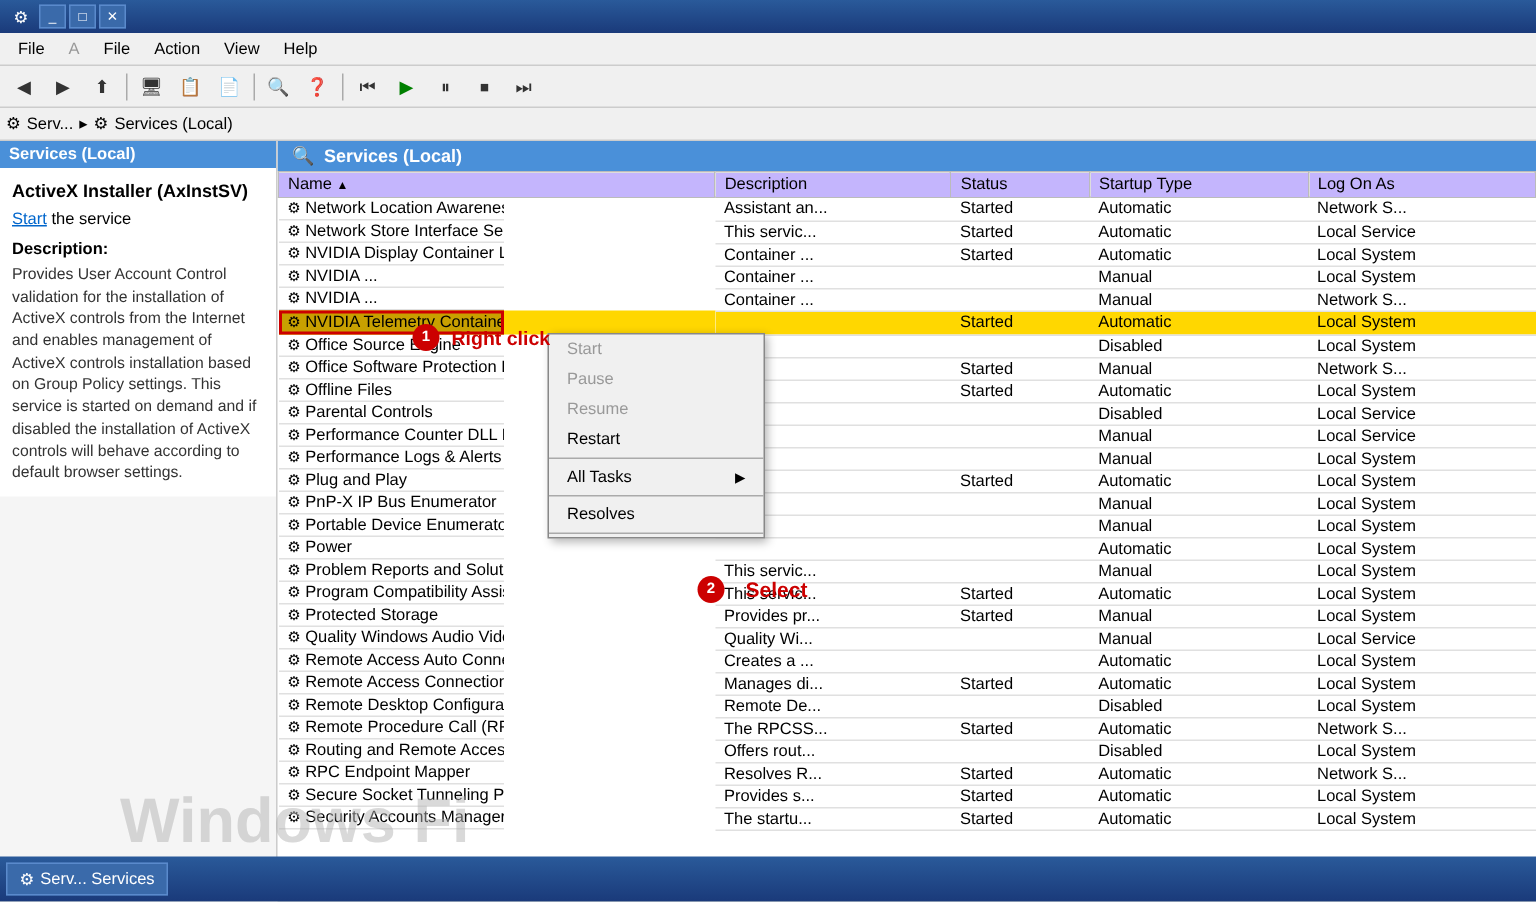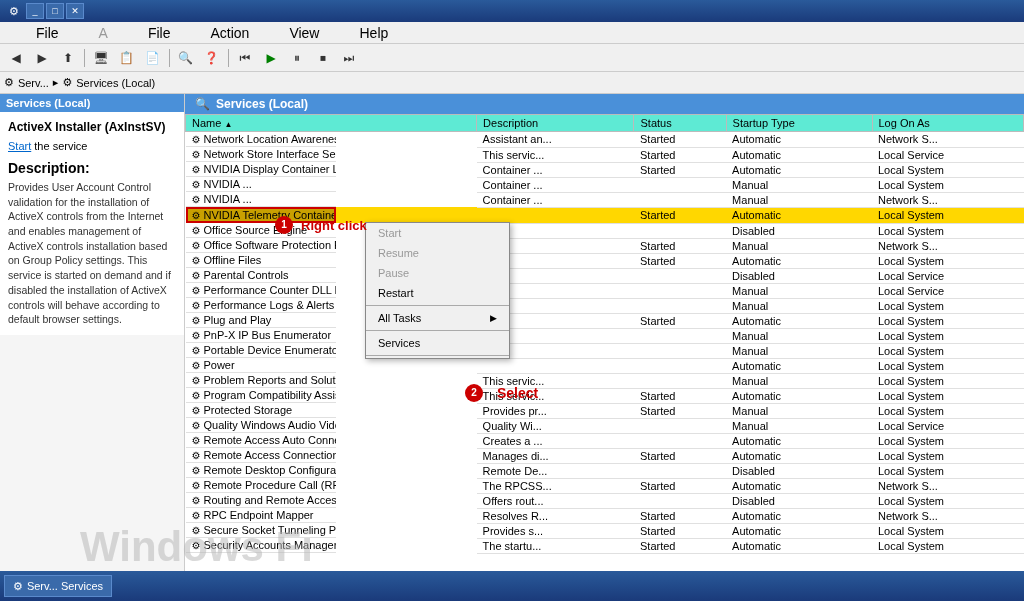--- a/index.html
+++ b/index.html
@@ -56,24 +56,23 @@
     .menu-bar {
       background: #f0f0f0;
       height: 22px;
       display: flex;
       align-items: center;
       padding: 0 4px;
       border-bottom: 1px solid #ccc;
     }
     .menu-item {
       padding: 2px 8px;
-      font-size: 14px;
+      font-size: 11px;
       color: #000;
       cursor: pointer;
-      margin-left: 24px;
     }
 
     
     .toolbar {
       background: #f0f0f0;
       height: 28px;
       display: flex;
       align-items: center;
       padding: 0 4px;
       border-bottom: 1px solid #ccc;
@@ -183,36 +182,36 @@
     }
     .desc-text {
       font-size: 10.5px;
       color: #333;
       line-height: 1.4;
     }
     .desc-label {
       font-weight: bold;
       margin-top: 8px;
       margin-bottom: 4px;
-      font-size: 14px;
+      font-size: 11px;
     }
 
     
     .services-panel {
       flex: 1;
       overflow: auto;
       position: relative;
     }
     .services-table {
       width: 100%;
       border-collapse: collapse;
       font-size: 11px;
     }
     .services-table th {
-      background: #5eead4;
+      background: #c4b5fd;
       border: 1px solid #bbb;
       padding: 2px 6px;
       text-align: left;
       font-weight: normal;
       position: sticky;
       top: 0;
       z-index: 1;
       cursor: pointer;
       white-space: nowrap;
     }
@@ -689,36 +688,36 @@
                 <td>Local System</td>
               </tr>
             </tbody>
         </table>
 
         <div class="context-menu" id="ctx-menu">
         <div class="ctx-item disabled">
               <span>Start</span>
             </div>
             <div class="ctx-item disabled">
-              <span>Resume</span>
+              <span>Pause</span>
             </div>
             <div class="ctx-item disabled">
-              <span>Pause</span>
+              <span>Resume</span>
             </div>
             <div class="ctx-item">
               <span>Restart</span>
             </div>
             <div class="ctx-separator"></div>
             <div class="ctx-item">
               <span>All Tasks</span>
               <span style="font-size: 9px;">▶</span>
             </div>
             <div class="ctx-separator"></div>
             <div class="ctx-item">
-              <span>Services</span>
+              <span>Resolves</span>
             </div>
             <div class="ctx-separator"></div>
           </div>
 
         <div style="position:absolute; top:102px; left:90px; display:flex; align-items:center; gap:4px; z-index:200;">
           <span class="step-label">1</span>
           <span class="step-text">Right click</span>
         </div>
 
         <div style="position:absolute; top:270px; left:280px; display:flex; align-items:center; gap:4px; z-index:200;">

